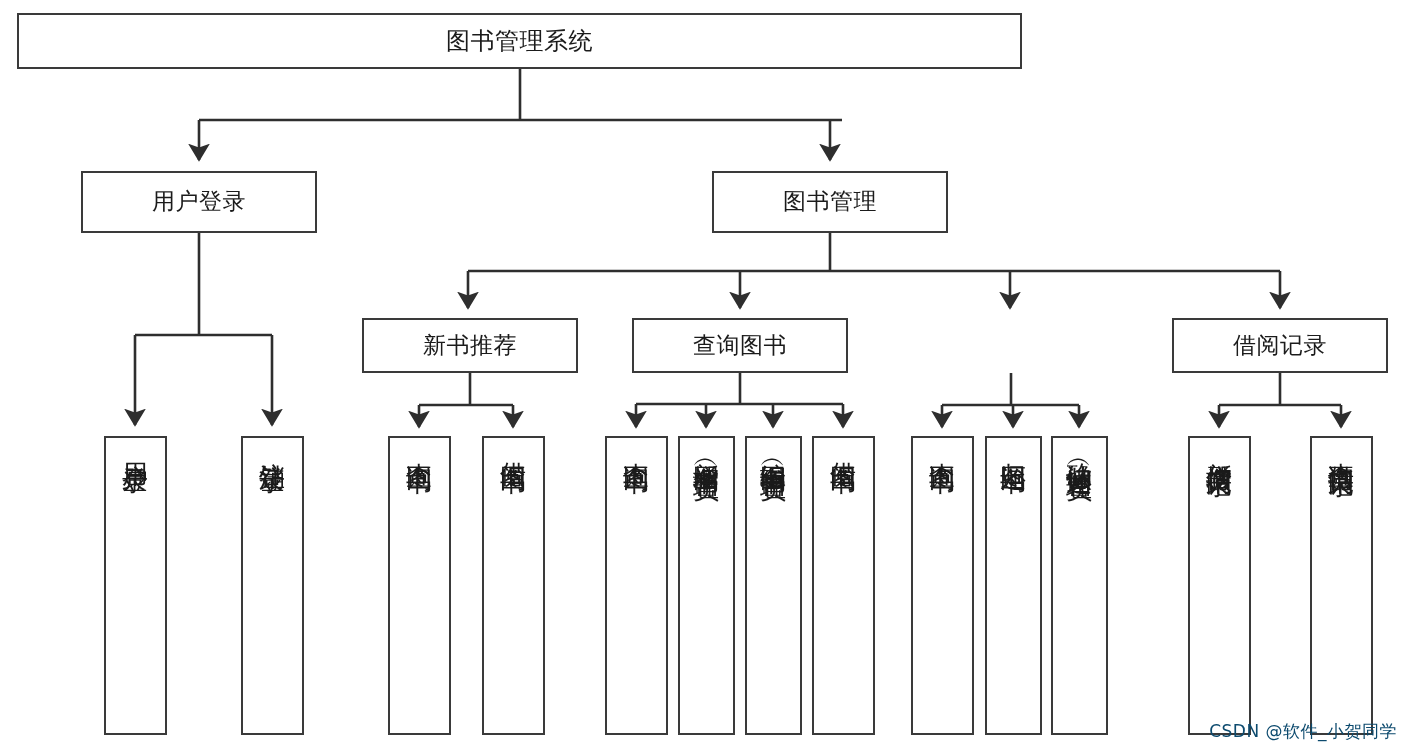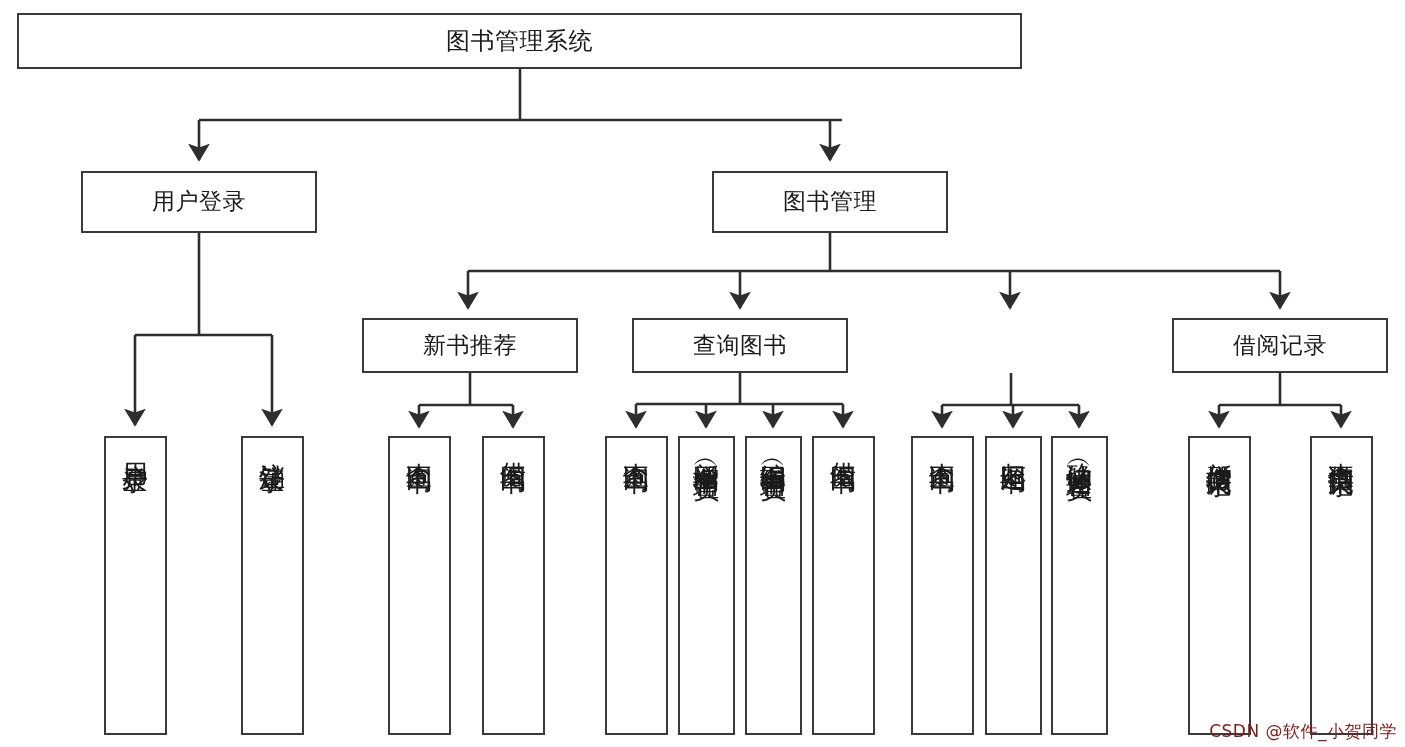--- a/index.html
+++ b/index.html
@@ -57,21 +57,21 @@
     font-size: 26px;
     line-height: 1.0;
     letter-spacing: 2px;
     white-space: nowrap;
   }
   .watermark {
     position: absolute;
     right: 8px;
     bottom: 4px;
     font-size: 17px;
-    color: #7f1d1d;
+    color: #0c4a6e;
     white-space: nowrap;
     letter-spacing: 0.5px;
   }
 </style>
 </head>
 <body>
 
 <div id="canvas">
 
   <svg id="wires" viewBox="0 0 1405 747" xmlns="http://www.w3.org/2000/svg">

